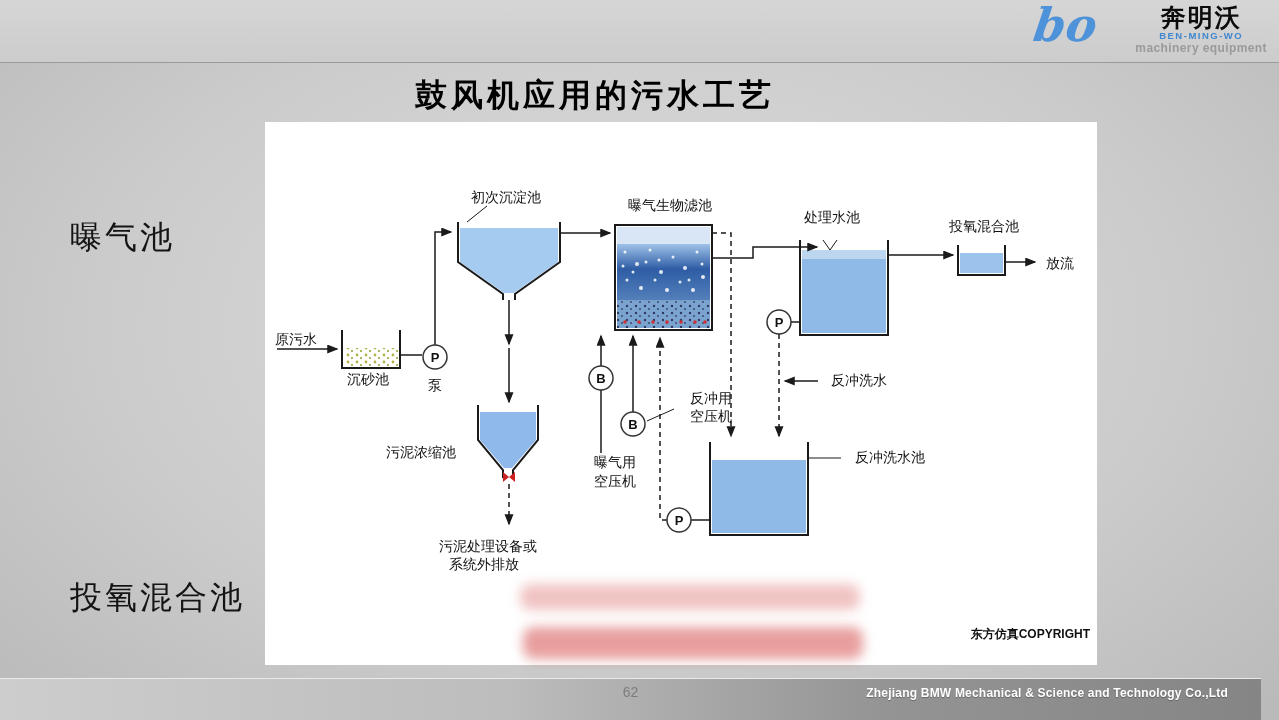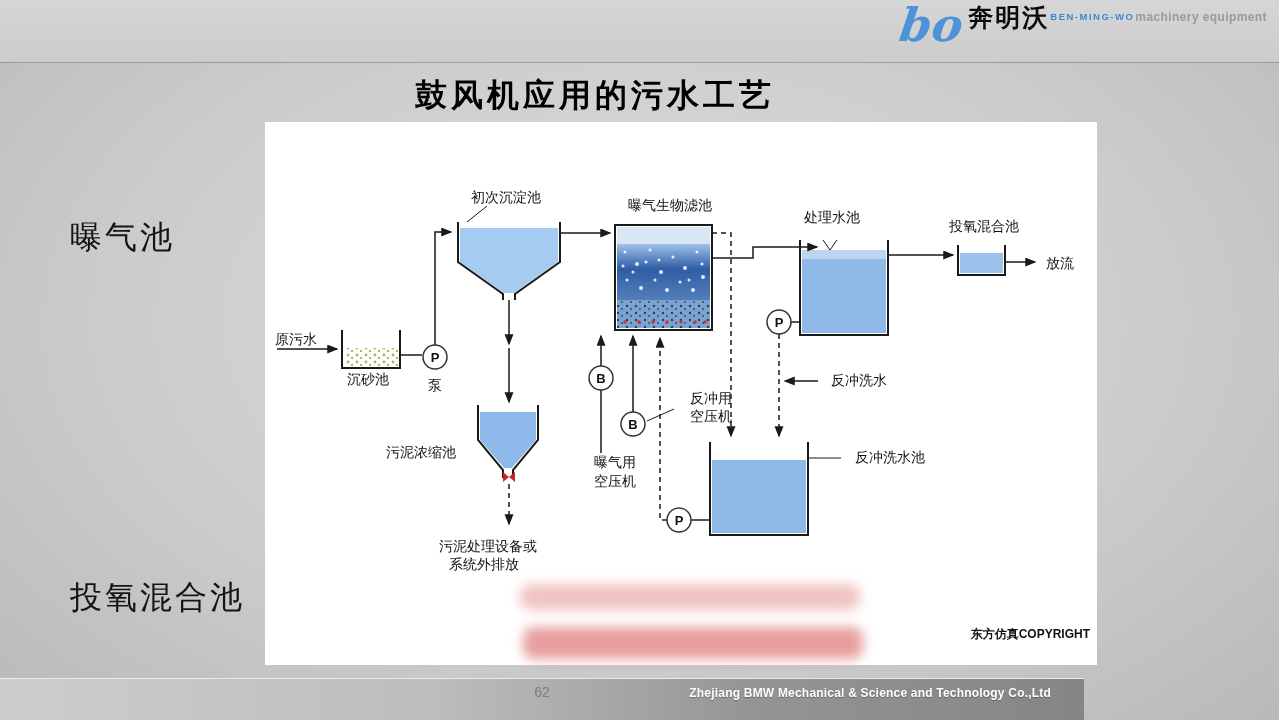--- a/index.html
+++ b/index.html
@@ -6,21 +6,21 @@
   body{width:1279px;height:720px;overflow:hidden;font-family:"Liberation Sans","DejaVu Sans",sans-serif;}
   .slide{position:relative;width:1279px;height:720px;overflow:hidden;
          background:radial-gradient(ellipse at 50% 45%, #dedede 0%, #cbcbcb 60%, #b9b9b9 100%);}
 
   
   .header{position:absolute;left:0;top:0;width:1279px;height:62px;
           background:linear-gradient(#d6d6d6,#cccccc);border-bottom:1px solid #9a9a9a;}
   .logo{position:absolute;top:2px;right:12px;display:flex;align-items:flex-start;gap:5px;}
   .logo-mark{font-family:"DejaVu Serif","Liberation Serif",serif;font-style:italic;font-weight:bold;
              font-size:46px;line-height:46px;color:#4e93d9;transform:skewX(-8deg);}
-  .logo-text{display:flex;flex-direction:row;align-items:center;gap:1px;padding-top:2px;}
+  .logo-text{display:flex;flex-direction:column;align-items:center;gap:1px;padding-top:2px;margin-left:34px;}
   .logo-cn{font-size:25px;font-weight:bold;color:#0b0b0b;letter-spacing:2px;line-height:1.05;}
   .logo-en{font-size:9.5px;font-weight:bold;color:#3f87cf;letter-spacing:1.5px;line-height:1;}
   .logo-tag{font-size:12px;color:#9a9a9a;letter-spacing:.4px;line-height:1;font-weight:bold;}
 
   
   .title{position:absolute;left:415px;top:74px;font-size:32px;font-weight:bold;color:#000;letter-spacing:4px;}
   .side-label{position:absolute;left:70px;font-family:"Liberation Serif","DejaVu Serif",serif;
               font-size:32px;color:#141414;letter-spacing:3px;}
   .side-1{top:216px;} .side-2{top:396px;} .side-3{top:576px;}
 
@@ -32,21 +32,21 @@
   svg text.copy{font-family:"Liberation Sans",sans-serif;font-weight:bold;font-size:12px;}
   .pipe{stroke:#1a1a1a;stroke-width:1.5;fill:none;}
   .wall{stroke:#1a1a1a;stroke-width:2;fill:none;}
   .dash{stroke:#1a1a1a;stroke-width:1.5;fill:none;stroke-dasharray:5 4;}
   .thin{stroke:#1a1a1a;stroke-width:1;fill:none;}
   .smudge{position:absolute;filter:blur(6px);border-radius:10px;}
   .smudge-1{left:255px;top:462px;width:340px;height:26px;background:rgba(205,40,40,.28);}
   .smudge-2{left:258px;top:505px;width:340px;height:32px;background:rgba(200,25,25,.42);}
 
   
-  .footer{position:absolute;left:0;top:678px;width:1084px;height:42px;
+  .footer{position:absolute;left:0;top:678px;width:1261px;height:42px;
           background:linear-gradient(90deg,#cdcdcd,#bdbdbd 40%,#949494 70%,#858585 100%);
           border-top:1px solid #eaeaea;}
   .page-num{position:absolute;left:0;right:0;top:5px;text-align:center;font-size:14px;color:#7d7d7d;}
   .company{position:absolute;right:33px;top:7px;font-size:12px;font-weight:bold;color:#ffffff;
            letter-spacing:.2px;text-shadow:0 1px 1px rgba(0,0,0,.3);}
 </style>
 </head>
 <body>
 
 <div class="slide">

